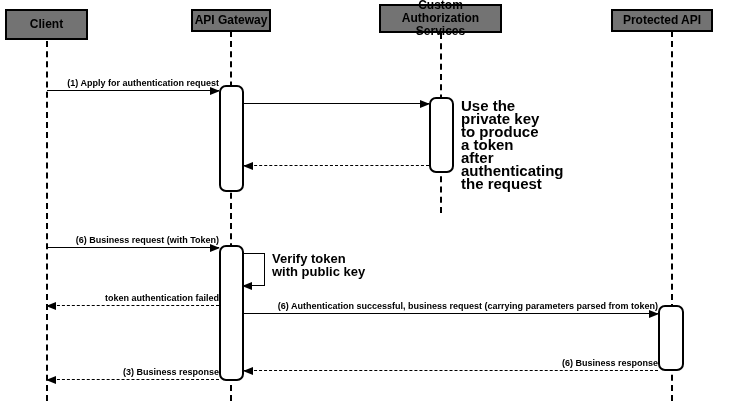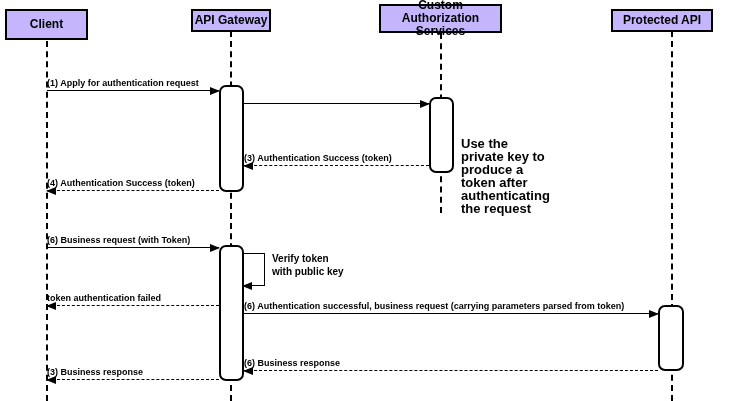--- a/index.html
+++ b/index.html
@@ -1,51 +1,51 @@
 <!DOCTYPE html>
 <html><head>
 <meta charset="utf-8">
 <style>
   html,body{margin:0;padding:0;background:#ffffff;}
   .canvas{
     position:relative;width:738px;height:401px;background:#ffffff;
     font-family:"Liberation Sans",sans-serif;color:#000000;overflow:hidden;
   }
   .participant{
-    position:absolute;box-sizing:border-box;border:2px solid #000000;background:#c4b5fd;
+    position:absolute;box-sizing:border-box;border:2px solid #000000;background:#737373;
     display:flex;align-items:center;justify-content:center;text-align:center;
     font-size:12px;font-weight:bold;line-height:13px;z-index:4;
   }
   .lifeline{
     position:absolute;width:0;border-left:2px dashed #000000;z-index:1;
   }
   .activation{
     position:absolute;box-sizing:border-box;border:2px solid #000000;border-radius:7px;
     background:#ffffff;z-index:3;
   }
   .msg{position:absolute;height:15px;z-index:5;}
   .msg-label{
-    position:absolute;left:0;right:0;bottom:3px;text-align:left;
+    position:absolute;left:0;right:0;bottom:3px;text-align:right;
     font-size:9px;font-weight:bold;white-space:nowrap;
   }
   .line{position:absolute;left:0;right:0;bottom:0;height:0;border-top:1.5px solid #000000;}
   .line.dashed{border-top-style:dashed;}
   .head{position:absolute;width:0;height:0;bottom:-3.5px;}
   .head-r{right:-1px;border-top:4px solid transparent;border-bottom:4px solid transparent;border-left:10px solid #000000;}
   .head-l{left:-1px;border-top:4px solid transparent;border-bottom:4px solid transparent;border-right:10px solid #000000;}
   .self-loop{
     position:absolute;box-sizing:border-box;border:1.5px solid #000000;border-left:none;z-index:5;
   }
   .self-loop .head-l{left:-2px;bottom:-5px;}
   .self-label{
-    position:absolute;font-size:10px;font-weight:bold;white-space:pre-line;
+    position:absolute;font-size:13px;font-weight:bold;white-space:pre-line;
     line-height:13px;z-index:5;
   }
   .note-text{
-    position:absolute;font-size:13px;font-weight:bold;line-height:13px;z-index:5;margin-top:38px;
+    position:absolute;font-size:15px;font-weight:bold;line-height:13px;z-index:5;
   }
 </style>
 </head>
 <body>
 
 <div class="canvas">
 
   <div class="lifeline" style="left:46px;top:31px;height:370px"></div>
   <div class="lifeline" style="left:230px;top:31px;height:370px"></div>
   <div class="lifeline" style="left:440px;top:33px;height:180px"></div>
@@ -66,30 +66,24 @@
     <div class="line"></div>
     <span class="head head-r"></span>
   </div>
 
   <div class="msg" style="left:244px;top:89px;width:185px">
     <div class="line"></div>
     <span class="head head-r"></span>
   </div>
 
   <div class="msg" style="left:244px;top:151px;width:185px">
-    <div class="msg-label">(3) Authentication Success (token)</div>
     <div class="line dashed"></div>
     <span class="head head-l"></span>
   </div>
 
-  <div class="msg" style="left:47px;top:176px;width:172px">
-    <div class="msg-label">(4) Authentication Success (token)</div>
-    <div class="line dashed"></div>
-    <span class="head head-l"></span>
-  </div>
 
   <div class="msg" style="left:47px;top:233px;width:172px">
     <div class="msg-label">(6) Business request (with Token)</div>
     <div class="line"></div>
     <span class="head head-r"></span>
   </div>
 
   <div class="self-loop" style="left:244px;top:253px;width:21px;height:33px">
     <span class="head head-l"></span>
   </div>

